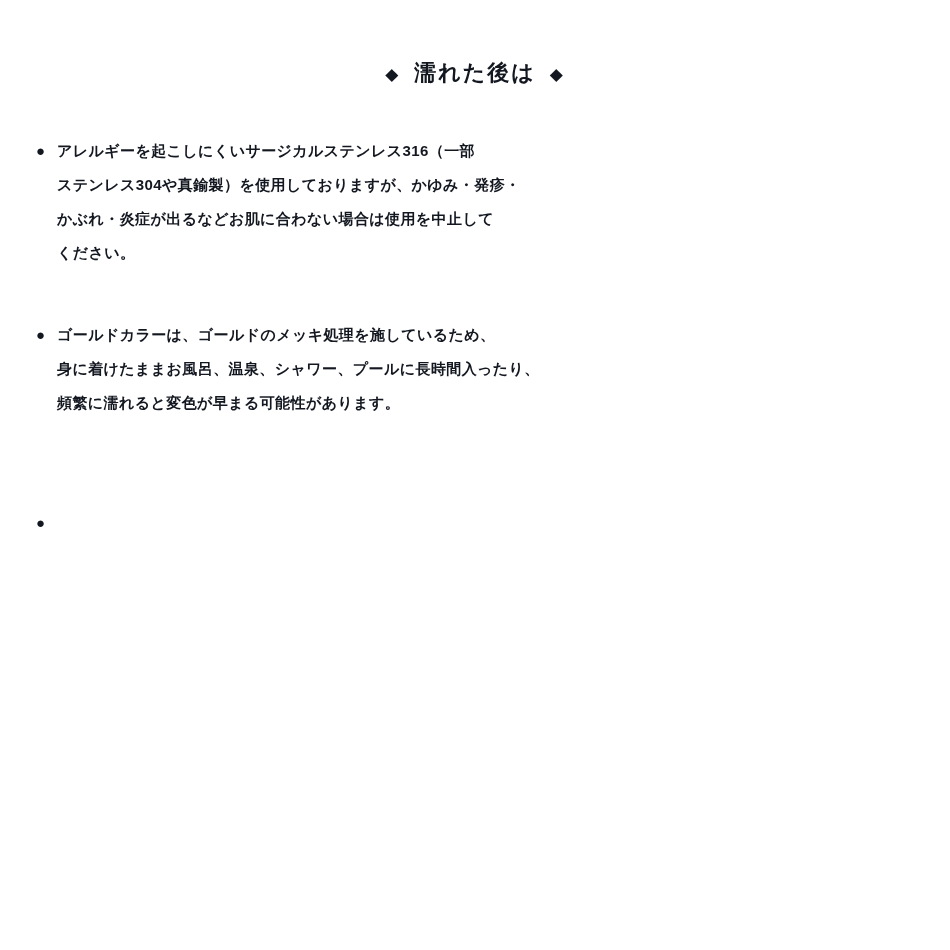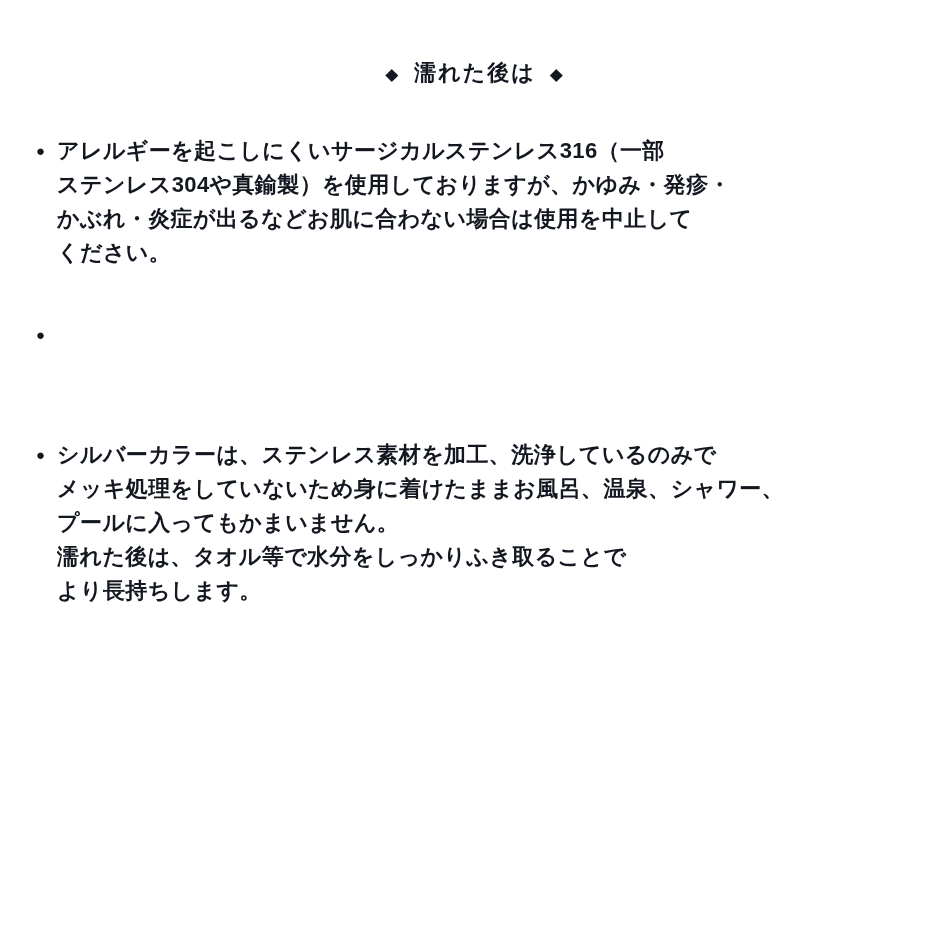--- a/index.html
+++ b/index.html
@@ -49,21 +49,21 @@
   }
   .note-bullet {
     flex: 0 0 auto;
     font-size: 15px;
     line-height: 34px;
     margin-right: 12px;
     color: #131720;
   }
   .note-body {
     flex: 1 1 auto;
-    font-size: 22px;
+    font-size: 15px;
     line-height: 34px;
     font-weight: bold;
     letter-spacing: 0.4px;
     white-space: pre-line;
     color: #131720;
   }
   .note-1 { margin-top: 46px; }
   .note-2 { margin-top: 48px; }
   .note-3 { margin-top: 86px; }
 </style>
@@ -83,26 +83,24 @@
     <li class="note note-1">
       <span class="note-bullet">●</span>
       <span class="note-body">アレルギーを起こしにくいサージカルステンレス316（一部
 ステンレス304や真鍮製）を使用しておりますが、かゆみ・発疹・
 かぶれ・炎症が出るなどお肌に合わない場合は使用を中止して
 ください。</span>
     </li>
 
     <li class="note note-2">
       <span class="note-bullet">●</span>
+      <span class="note-body">ゴールドカラーは、ゴールドのメッキ処理を施しているため、
+身に着けたままお風呂、温泉、シャワー、プールに長時間入ったり、
+頻繁に濡れると変色が早まる可能性があります。</span>
     </li>
 
     <li class="note note-3">
       <span class="note-bullet">●</span>
-      <span class="note-body">シルバーカラーは、ステンレス素材を加工、洗浄しているのみで
-メッキ処理をしていないため身に着けたままお風呂、温泉、シャワー、
-プールに入ってもかまいません。
-濡れた後は、タオル等で水分をしっかりふき取ることで
-より長持ちします。</span>
     </li>
 
   </ul>
 
 </div>
 
 </body></html>

